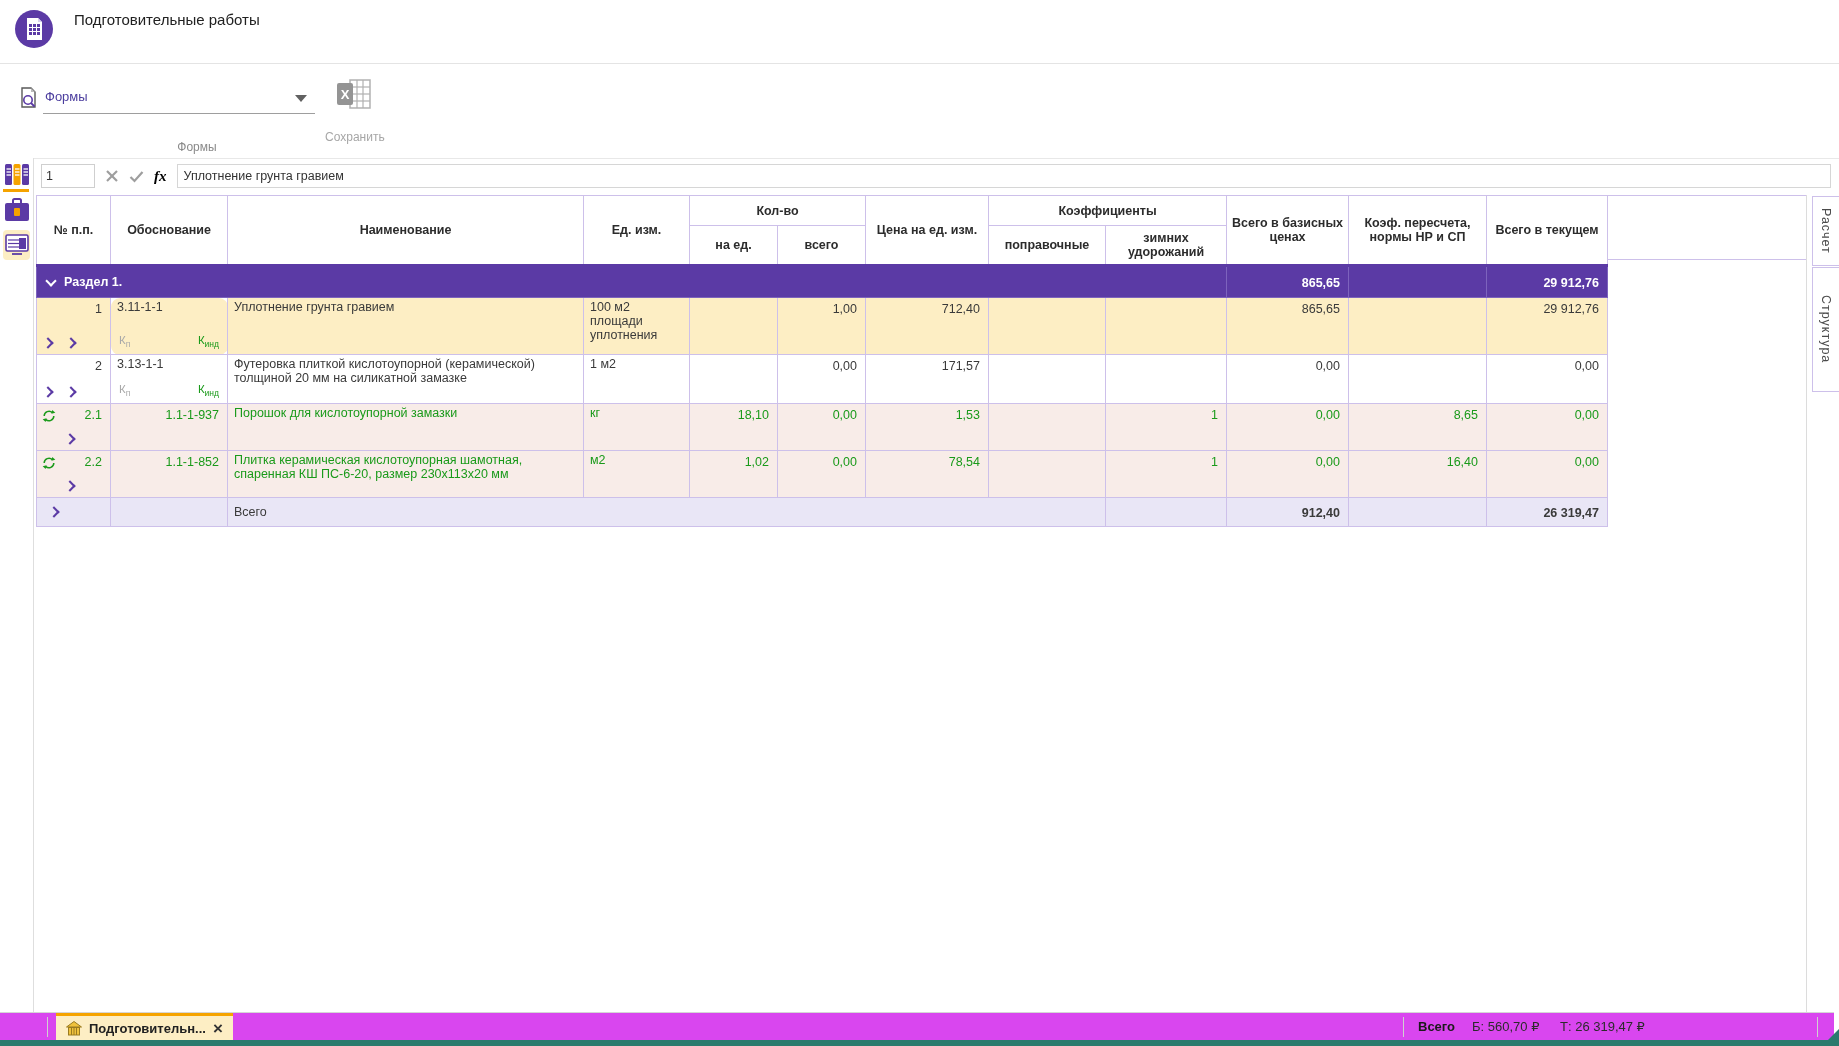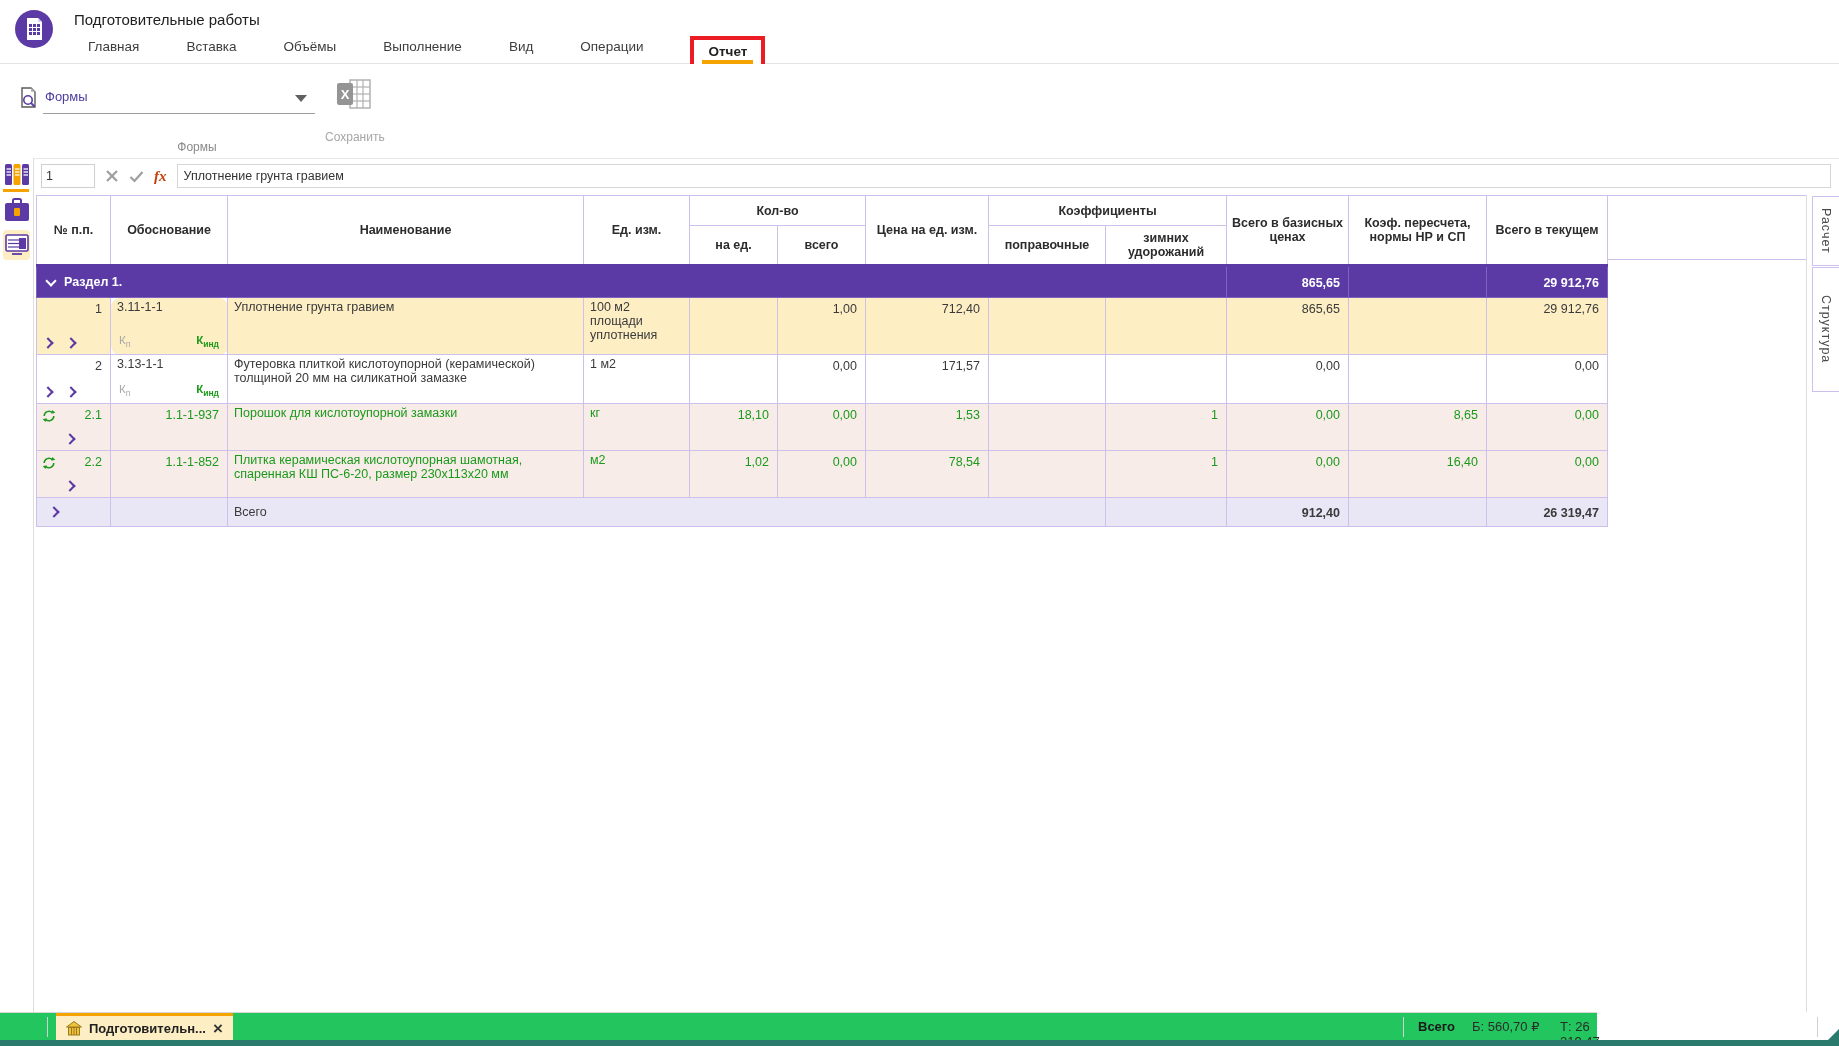--- a/index.html
+++ b/index.html
@@ -29,21 +29,21 @@
   
   .rail{position:absolute;left:0;top:158px;width:33px;height:854px;background:#fff;border-right:1px solid #dedede;}
   .rail .ico{position:absolute;left:3px;width:27px;text-align:center;}
   .rail .active-bar{position:absolute;left:3px;top:31px;width:26px;height:3px;background:#f5a300;}
   .rail .sel{background:#fdeec4;border-radius:4px;}
 
   
   .fbar{position:absolute;left:33px;top:158px;width:1806px;height:36px;display:flex;align-items:center;}
   .refbox{margin-left:8px;width:44px;height:22px;border:1px solid #cfcfcf;font-size:12.5px;color:#333;padding:0 4px;display:flex;align-items:center;}
   .fico{margin-left:10px;color:#9e9e9e;display:flex;align-items:center;}
-  .fx{font-style:italic;font-weight:700;font-size:15px;color:#c2410c;font-family:"Liberation Serif","DejaVu Serif",serif;margin-left:10px;}
+  .fx{font-style:italic;font-weight:700;font-size:15px;color:#000000;font-family:"Liberation Serif","DejaVu Serif",serif;margin-left:10px;}
   .finput{margin-left:10px;flex:1;margin-right:8px;height:22px;border:1px solid #d6d6d6;font-size:12.5px;color:#333;display:flex;align-items:center;padding:0 6px;background:#fff;}
 
   
   .tablewrap{position:absolute;left:36px;top:195px;}
   table.grid{border-collapse:collapse;table-layout:fixed;font-size:12.5px;color:#3a3a3a;}
   .grid th,.grid td{border:1px solid #cdc0ea;padding:2px 6px;vertical-align:top;overflow:hidden;}
   .grid thead th{font-size:12.5px;font-weight:700;color:#2c2c2c;text-align:center;vertical-align:middle;padding:2px 4px;background:#fff;}
   .grid thead{border-bottom:3px solid #5b3aa5;}
   .h1 th{height:25px;} .h2 th{height:34px;}
   td.num{text-align:right;padding-right:8px;padding-top:4px;}
@@ -61,35 +61,35 @@
   .rownum{position:absolute;top:4px;right:8px;}
   .chevs{position:absolute;left:7px;bottom:7px;display:flex;gap:15px;}
   .chevs.ind{left:29px;}
   .chev{display:inline-block;width:6px;height:6px;border-right:2px solid #5b3aa5;border-bottom:2px solid #5b3aa5;transform:rotate(-45deg);}
   .chev.down{border-color:#fff;transform:rotate(45deg);margin-top:-3px;}
   .chev.mid{position:static;margin:0;}
   .rescell{position:absolute;top:5px;left:5px;}
   .codecell{position:relative;border-radius:9px;}
   .krow{position:absolute;left:8px;right:8px;bottom:5px;display:flex;justify-content:space-between;align-items:flex-end;}
   .kp{color:#a9a9a9;font-size:11.5px;} .kp sub,.kind sub{font-size:8.5px;}
-  .kind{color:#1a9a1a;font-weight:700;font-size:11.5px;}
+  .kind{color:#1a9a1a;font-weight:400;font-size:11.5px;}
   .unitcell,.namecell{padding-top:4px;}
 
   
   .hdr-ext{position:absolute;left:1607px;top:195px;width:199px;height:63px;border-top:1px solid #cdc0ea;border-bottom:1px solid #cdc0ea;border-right:1px solid #cdc0ea;}
   .rvline{position:absolute;left:1806px;top:195px;width:0;height:817px;border-right:1px solid #dcdcdc;}
 
   
   .sidetab{position:absolute;left:1812px;width:26px;border:1px solid #cdc0ea;border-right:none;background:#fff;color:#4a4a4a;font-size:12.5px;display:flex;align-items:center;justify-content:center;}
   .sidetab span{writing-mode:vertical-rl;letter-spacing:1px;}
   .st-calc{top:196px;height:68px;}
   .st-struct{top:267px;height:123px;}
 
   
-  .statusbar{position:absolute;left:0;top:1012px;width:1597px;height:28px;background:#22c55e;border-top:1px solid #d6d6d6;}
+  .statusbar{position:absolute;left:0;top:1012px;width:1834px;height:28px;background:#d946ef;border-top:1px solid #d6d6d6;}
   .sdiv{position:absolute;top:4px;width:0;height:20px;border-left:1px solid #d0d0d0;}
   .doctab{position:absolute;left:56px;top:0;height:28px;min-width:176px;background:#fdeec4;border-top:3px solid #f5a300;box-sizing:border-box;display:flex;align-items:center;gap:7px;padding:0 10px;}
   .doctab .dlbl{font-weight:700;font-size:13px;color:#212121;white-space:nowrap;}
   .doctab .close{font-size:17px;line-height:1;color:#333;font-weight:700;cursor:default;}
   .t-lbl{position:absolute;left:1418px;top:6px;font-weight:700;font-size:13px;color:#1a1a1a;}
   .t-b{position:absolute;left:1472px;top:6px;font-size:13px;color:#2b2b2b;}
   .t-t{position:absolute;left:1560px;top:6px;font-size:13px;color:#2b2b2b;}
   .tealbar{position:absolute;left:0;top:1040px;width:1839px;height:6px;background:#2a7a6e;}
   .corner{position:absolute;right:0;bottom:6px;width:0;height:0;border-left:11px solid transparent;border-bottom:11px solid #2a7a6e;}
 </style>
@@ -111,29 +111,20 @@
           <rect x="15" y="19" width="3" height="3"></rect>
             <rect x="19" y="19" width="3" height="3"></rect>
             <rect x="23" y="19" width="3" height="3"></rect>
           <rect x="15" y="23" width="3" height="3"></rect>
             <rect x="19" y="23" width="3" height="3"></rect>
             <rect x="23" y="23" width="3" height="3"></rect>
         </g>
       </svg>
     </div>
     <div class="title">Подготовительные работы</div>
-    <div class="ribbon">
-      <div class="rtab">Главная</div>
-      <div class="rtab">Вставка</div>
-      <div class="rtab">Объёмы</div>
-      <div class="rtab">Выполнение</div>
-      <div class="rtab">Вид</div>
-      <div class="rtab">Операции</div>
-      <div class="rtab rtab-report">Отчет</div>
-    </div>
     <svg class="ann-arrow" width="48" height="70" viewBox="0 0 48 70">
       <g transform="rotate(9 24 35)">
         <polygon points="24,2 10,26 19,26 22,68 30,68 29,26 38,26" fill="#ec1c24"></polygon>
       </g>
     </svg>
   </div>
 
   <div class="toolbar">
     <div class="dd">
       <svg width="20" height="22" viewBox="0 0 20 22" style="position:absolute;left:0;top:1px;">

